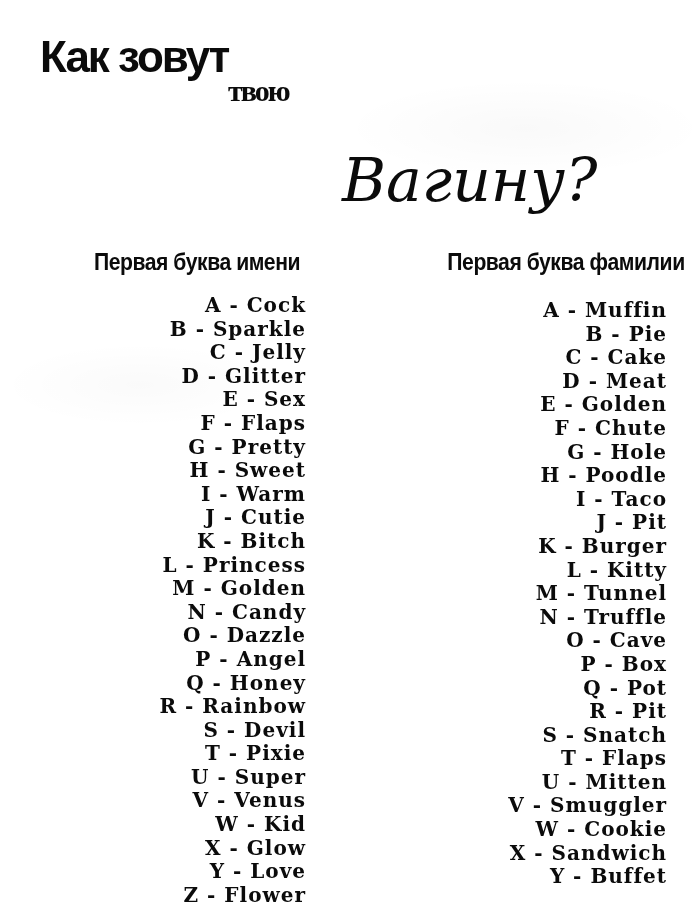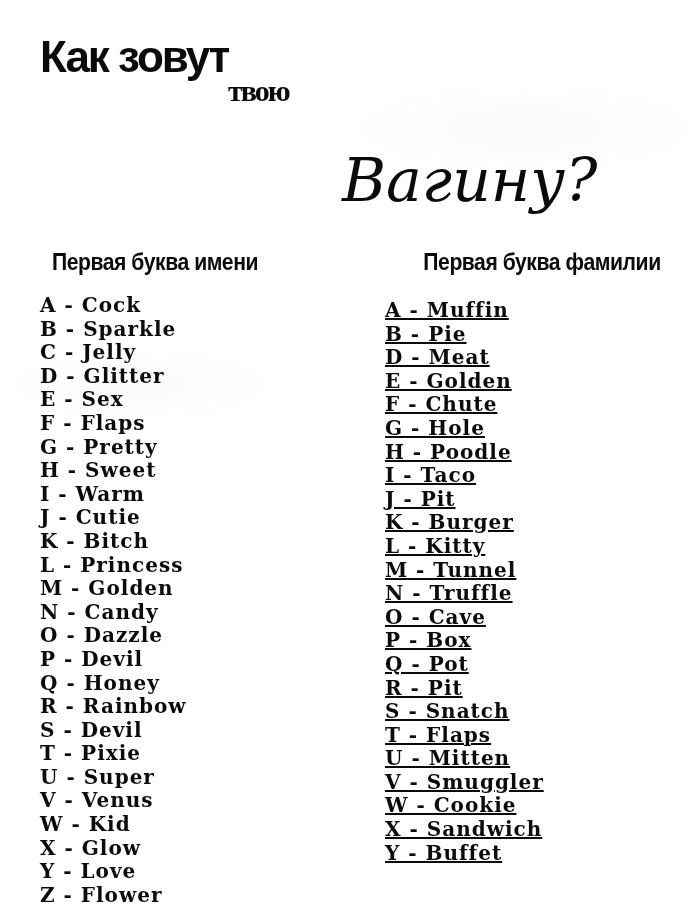--- a/index.html
+++ b/index.html
@@ -52,21 +52,21 @@
     font-weight: normal;
     font-size: 60px;
     line-height: 1;
     white-space: nowrap;
   }
 
   
   .column {
     position: absolute;
     top: 251px;
-    text-align: left;
+    text-align: right;
   }
   .column.left  { left: 40px;  width: 266px; }
   .column.right { left: 385px; width: 282px; }
 
   .col-header {
     display: inline-block;
     position: relative;
     font-family: "Liberation Sans", sans-serif;
     font-weight: bold;
     font-size: 23px;
@@ -81,21 +81,21 @@
 
   .letter-list {
     font-family: "DejaVu Serif", serif;
     font-weight: bold;
     font-size: 20px;
     line-height: 23.6px;
     letter-spacing: 1px;
     white-space: nowrap;
   }
   .column.left  .letter-list { margin-top: 20px; }
-  .column.right .letter-list { margin-top: 25px; text-decoration: underline; }
+  .column.right .letter-list { margin-top: 25px; }
 
   .list-item { height: 23.6px; }
 </style>
 </head>
 <body>
 
 <div class="poster">
 
   <div class="title-1">Как зовут</div>
 
@@ -114,39 +114,40 @@
         <div class="list-item">F - Flaps</div>
         <div class="list-item">G - Pretty</div>
         <div class="list-item">H - Sweet</div>
         <div class="list-item">I - Warm</div>
         <div class="list-item">J - Cutie</div>
         <div class="list-item">K - Bitch</div>
         <div class="list-item">L - Princess</div>
         <div class="list-item">M - Golden</div>
         <div class="list-item">N - Candy</div>
         <div class="list-item">O - Dazzle</div>
-        <div class="list-item">P - Devil</div>
+        <div class="list-item">P - Angel</div>
         <div class="list-item">Q - Honey</div>
         <div class="list-item">R - Rainbow</div>
         <div class="list-item">S - Devil</div>
         <div class="list-item">T - Pixie</div>
         <div class="list-item">U - Super</div>
         <div class="list-item">V - Venus</div>
         <div class="list-item">W - Kid</div>
         <div class="list-item">X - Glow</div>
         <div class="list-item">Y - Love</div>
         <div class="list-item">Z - Flower</div>
       </div>
   </div>
 
   <div class="column right">
     <div class="col-header">Первая буква фамилии</div>
     <div class="letter-list">
         <div class="list-item">A - Muffin</div>
         <div class="list-item">B - Pie</div>
+        <div class="list-item">C - Cake</div>
         <div class="list-item">D - Meat</div>
         <div class="list-item">E - Golden</div>
         <div class="list-item">F - Chute</div>
         <div class="list-item">G - Hole</div>
         <div class="list-item">H - Poodle</div>
         <div class="list-item">I - Taco</div>
         <div class="list-item">J - Pit</div>
         <div class="list-item">K - Burger</div>
         <div class="list-item">L - Kitty</div>
         <div class="list-item">M - Tunnel</div>

